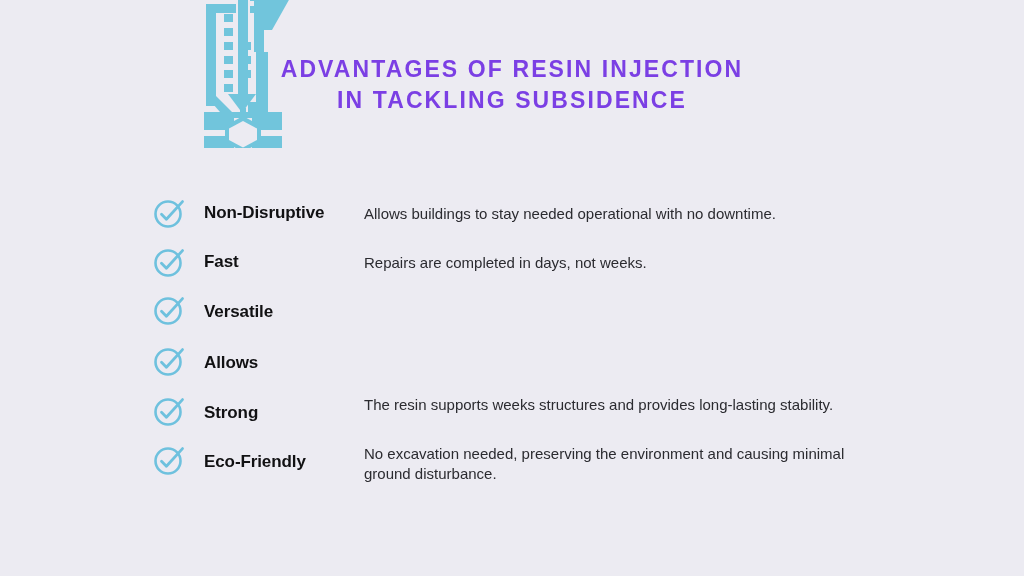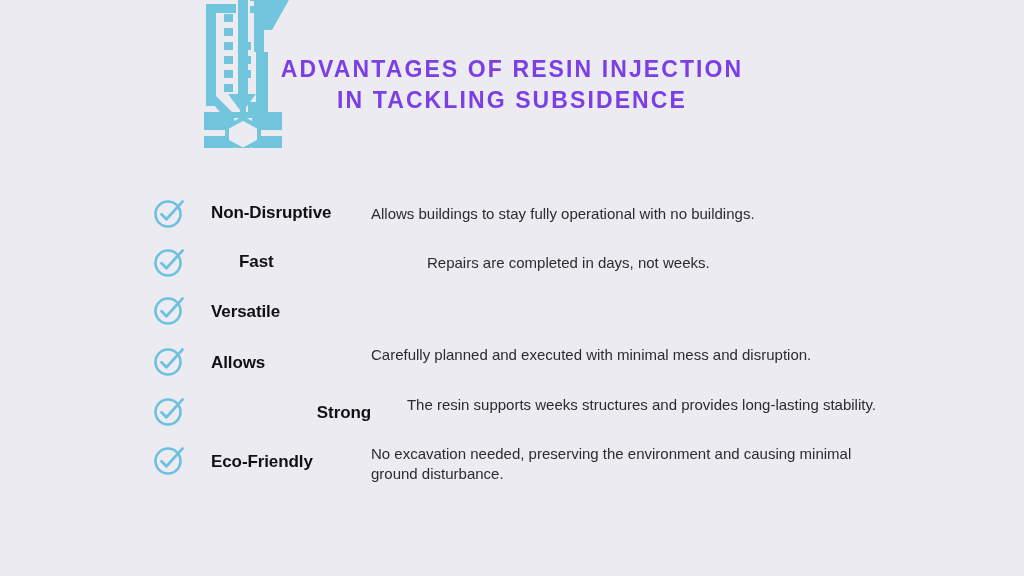--- a/index.html
+++ b/index.html
@@ -67,37 +67,37 @@
 
   .advantage-row {
     position: absolute;
     left: 153px;
     width: 760px;
     display: flex;
     align-items: flex-start;
   }
 
   .advantage-row.r0 { top: 0px; }
-  .advantage-row.r1 { top: 49px; gap: 28px; }
+  .advantage-row.r1 { top: 49px; }
   .advantage-row.r2 { top: 97px; }
   .advantage-row.r3 { top: 148px; }
-  .advantage-row.r4 { top: 198px; text-align: right; }
+  .advantage-row.r4 { top: 198px; }
   .advantage-row.r5 { top: 247px; }
 
   .check-icon {
     flex: 0 0 auto;
     width: 32px;
     height: 32px;
     margin-top: 1px;
   }
 
   .row-label {
     flex: 0 0 auto;
     width: 160px;
-    margin-left: 26px;
+    margin-left: 19px;
     color: #111113;
     font-family: "Liberation Sans", sans-serif;
     font-size: 17px;
     font-weight: bold;
     letter-spacing: -0.1px;
     line-height: 21px;
     white-space: nowrap;
   }
 
   .advantage-row.r0 .row-label,
@@ -184,21 +184,21 @@
   <div class="advantages">
 
     <div class="advantage-row r0">
       <span class="check-icon">
         <svg viewBox="0 0 32 32" width="32" height="32" aria-hidden="true">
           <circle cx="15" cy="17" r="12.5" fill="none" stroke="#6ec1de" stroke-width="2.6"></circle>
           <path d="M8.5 17.2 L13.4 22.2 L29.5 4.6" fill="none" stroke="#6ec1de" stroke-width="2.8" stroke-linecap="round" stroke-linejoin="round"></path>
         </svg>
       </span>
       <span class="row-label">Non-Disruptive</span>
-      <span class="row-desc">Allows buildings to stay fully operational with no buildings.</span>
+      <span class="row-desc">Allows buildings to stay needed operational with no downtime.</span>
     </div>
 
     <div class="advantage-row r1">
       <span class="check-icon">
         <svg viewBox="0 0 32 32" width="32" height="32" aria-hidden="true">
           <circle cx="15" cy="17" r="12.5" fill="none" stroke="#6ec1de" stroke-width="2.6"></circle>
           <path d="M8.5 17.2 L13.4 22.2 L29.5 4.6" fill="none" stroke="#6ec1de" stroke-width="2.8" stroke-linecap="round" stroke-linejoin="round"></path>
         </svg>
       </span>
       <span class="row-label">Fast</span>
@@ -216,21 +216,20 @@
     </div>
 
     <div class="advantage-row r3">
       <span class="check-icon">
         <svg viewBox="0 0 32 32" width="32" height="32" aria-hidden="true">
           <circle cx="15" cy="17" r="12.5" fill="none" stroke="#6ec1de" stroke-width="2.6"></circle>
           <path d="M8.5 17.2 L13.4 22.2 L29.5 4.6" fill="none" stroke="#6ec1de" stroke-width="2.8" stroke-linecap="round" stroke-linejoin="round"></path>
         </svg>
       </span>
       <span class="row-label">Allows</span>
-      <span class="row-desc">Carefully planned and executed with minimal mess and disruption.</span>
     </div>
 
     <div class="advantage-row r4">
       <span class="check-icon">
         <svg viewBox="0 0 32 32" width="32" height="32" aria-hidden="true">
           <circle cx="15" cy="17" r="12.5" fill="none" stroke="#6ec1de" stroke-width="2.6"></circle>
           <path d="M8.5 17.2 L13.4 22.2 L29.5 4.6" fill="none" stroke="#6ec1de" stroke-width="2.8" stroke-linecap="round" stroke-linejoin="round"></path>
         </svg>
       </span>
       <span class="row-label">Strong</span>

